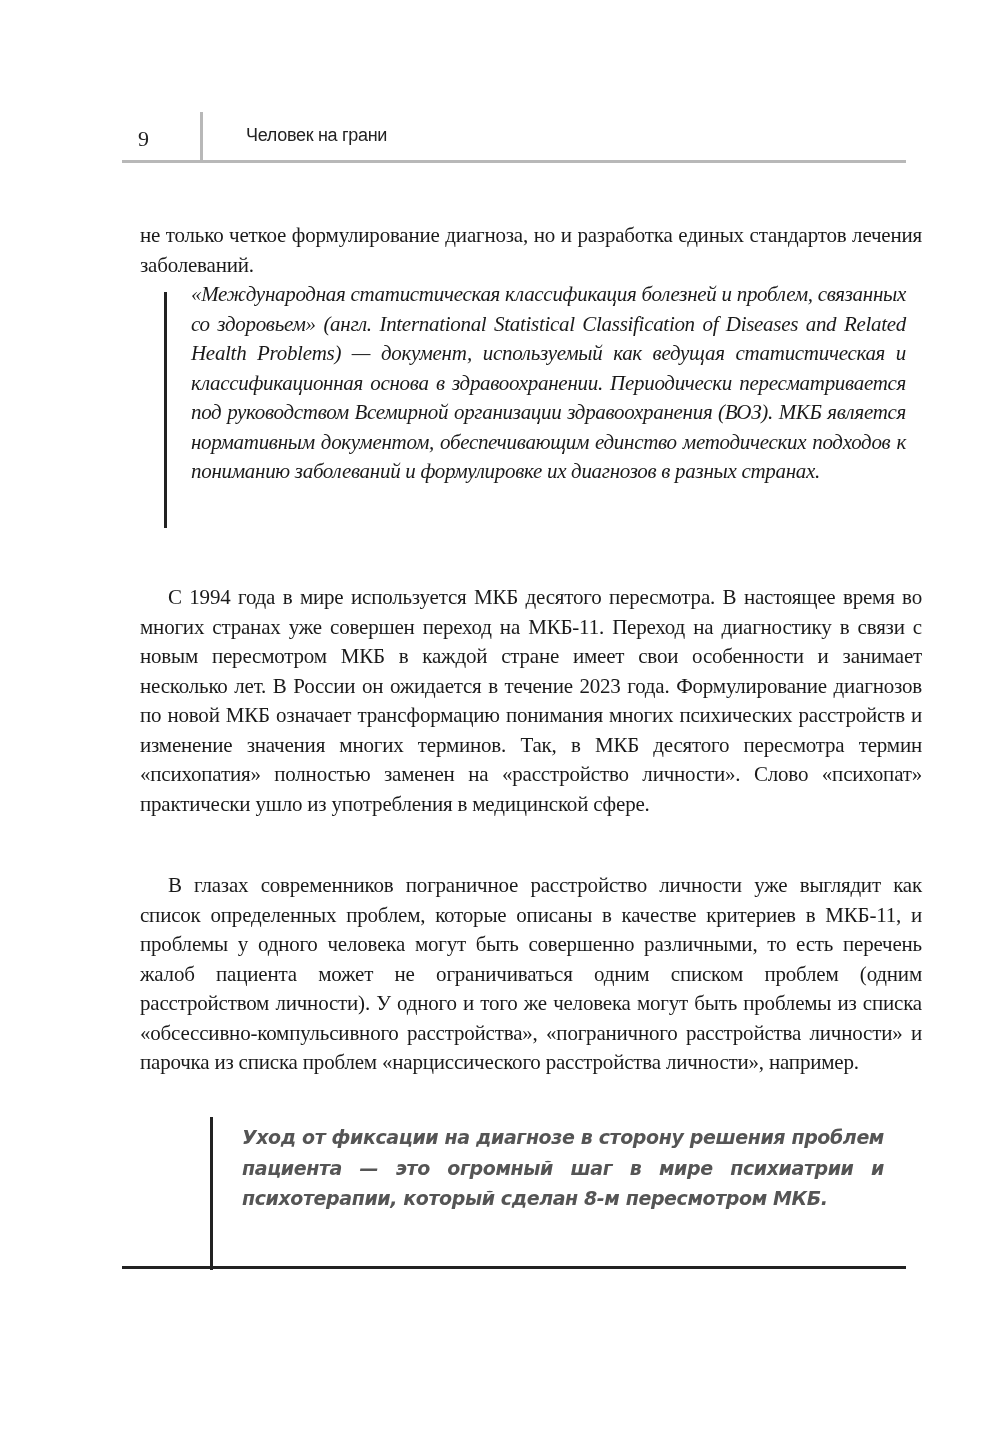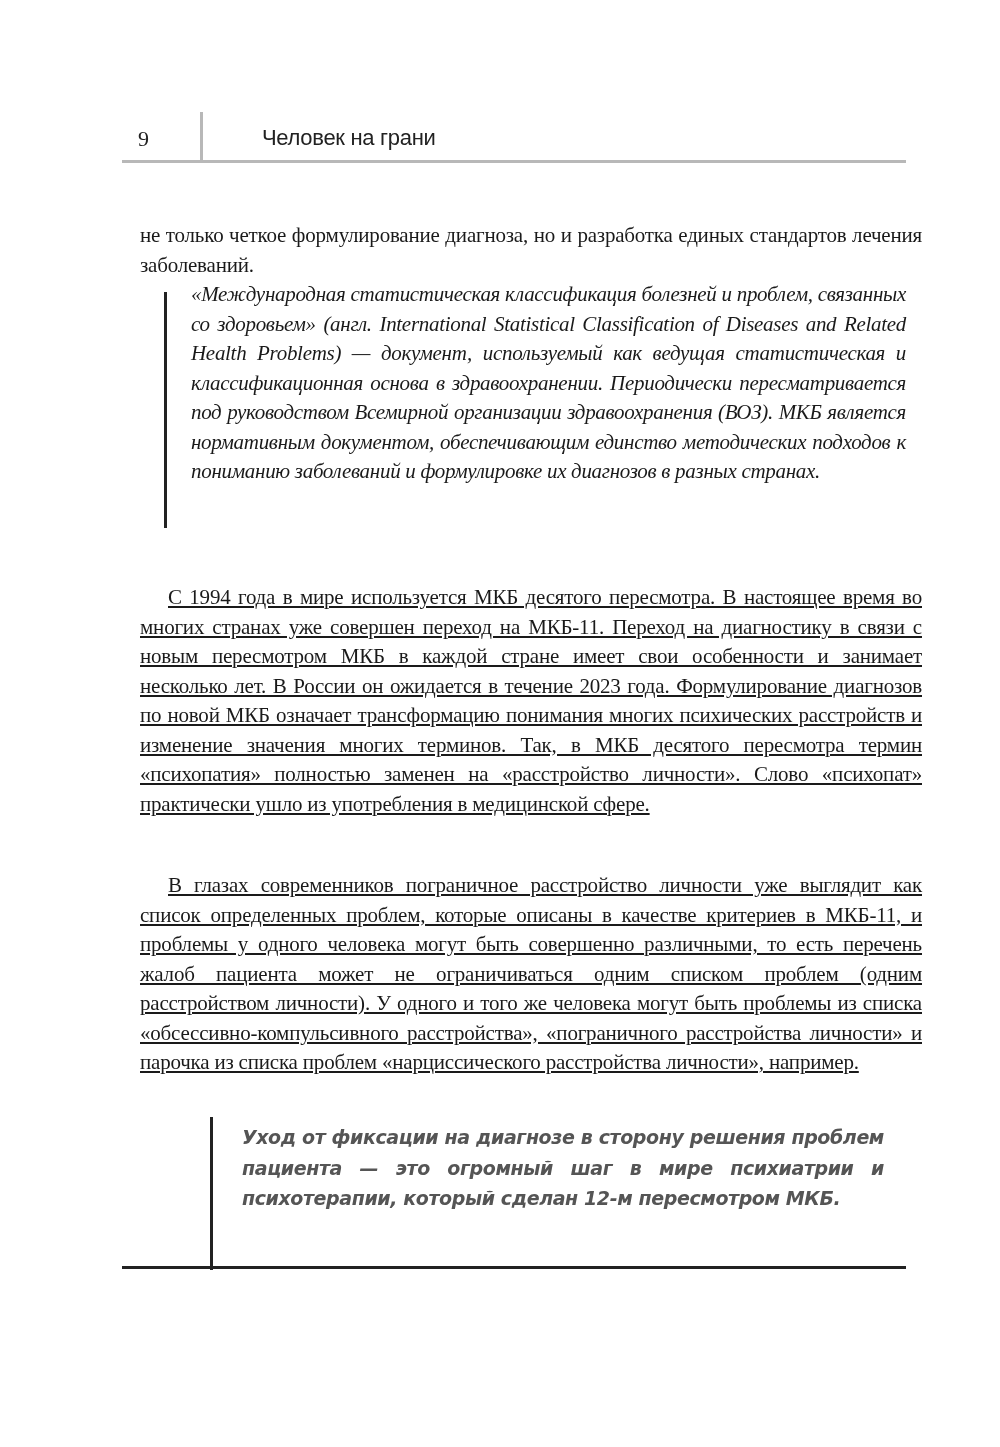--- a/index.html
+++ b/index.html
@@ -1,25 +1,25 @@
 <!DOCTYPE html>
 <html><head>
   <meta charset="utf-8">
   <style>
     html, body { margin: 0; padding: 0; background: #ffffff; }
     body { width: 1000px; height: 1447px; position: relative; overflow: hidden; color: #1a1a1a; }
 
     .running-head { position: absolute; left: 122px; top: 112px; width: 784px; height: 50px; }
     .page-number { position: absolute; left: 16px; top: 14px; font-family: "Liberation Serif", serif; font-size: 22px; color: #222; }
     .head-sep { position: absolute; left: 78px; top: 0; width: 3px; height: 50px; background: #b8b8b8; }
-    .running-title { position: absolute; left: 124px; top: 13px; font-family: "Liberation Sans", sans-serif; font-size: 22px; color: #222; letter-spacing: -0.3px; margin-left: 16px; }
+    .running-title { position: absolute; left: 124px; top: 13px; font-family: "Liberation Sans", sans-serif; font-size: 18px; color: #222; letter-spacing: -0.3px; }
     .head-rule { position: absolute; left: 0; top: 48px; width: 784px; height: 3px; background: #b8b8b8; }
 
     .para { position: absolute; left: 124px; width: 782px; font-family: "Liberation Serif", serif; font-size: 21px; line-height: 29.5px; text-align: justify; color: #1a1a1a; letter-spacing: -0.2px; margin: 16px; }
-    .para.indent { text-indent: 28px; text-decoration: underline; }
+    .para.indent { text-indent: 28px; }
 
     #p0 { top: 205px; }
     #p1 { top: 567px; }
     #p2 { top: 855px; }
 
     .quote-bar { position: absolute; left: 164px; top: 292px; width: 3px; height: 236px; background: #222; }
     .quote-text { position: absolute; left: 191px; top: 280px; width: 715px; font-family: "Liberation Serif", serif; font-style: italic; font-size: 21px; line-height: 29.5px; text-align: justify; color: #1a1a1a; letter-spacing: -0.3px; margin: 0; }
 
     .callout-bar { position: absolute; left: 210px; top: 1117px; width: 3px; height: 153px; background: #222; }
     .callout-text { position: absolute; left: 242px; top: 1122px; width: 642px; font-family: "DejaVu Sans", sans-serif; font-weight: bold; font-style: italic; font-size: 19px; line-height: 30.5px; text-align: justify; color: #555555; letter-spacing: -0.4px; margin: 0; }
@@ -38,14 +38,14 @@
 <p id="p0" class="para">не только четкое формулирование диагноза, но и разработка единых стандартов лечения заболеваний.</p>
 
 <div class="quote-bar"></div>
 <p class="quote-text">«Международная статистическая классификация болезней и проблем, связанных со здоровьем» (англ. International Statistical Classification of Diseases and Related Health Problems) — документ, используемый как ведущая статистическая и классификационная основа в здравоохранении. Периодически пересматривается под руководством Всемирной организации здравоохранения (ВОЗ). МКБ является нормативным документом, обеспечивающим единство методических подходов к пониманию заболеваний и формулировке их диагнозов в разных странах.</p>
 
 <p id="p1" class="para indent">С 1994 года в мире используется МКБ десятого пересмотра. В настоящее время во многих странах уже совершен переход на  МКБ-11. Переход на диагностику в связи с новым пересмотром МКБ в каждой стране имеет свои особенности и занимает несколько лет. В России он ожидается в течение 2023 года. Формулирование диагнозов по новой МКБ означает трансформацию понимания многих психических расстройств и изменение значения многих терминов. Так, в МКБ десятого пересмотра термин «психопатия» полностью заменен на «расстройство личности». Слово «психопат» практически ушло из употребления в медицинской сфере.</p>
 
 <p id="p2" class="para indent">В глазах современников пограничное расстройство личности уже выглядит как список определенных проблем, которые описаны в качестве критериев в МКБ-11, и проблемы у одного человека могут быть совершенно различными, то есть перечень жалоб пациента может не ограничиваться одним списком проблем (одним расстройством личности). У одного и того же человека могут быть проблемы из списка «обсессивно-компульсивного расстройства», «пограничного расстройства личности» и парочка из списка проблем «нарциссического расстройства личности», например.</p>
 
 <div class="callout-bar"></div>
-<p class="callout-text">Уход от фиксации на диагнозе в сторону решения проблем пациента — это огромный шаг в мире психиатрии и психотерапии, который сделан 12-м пересмотром МКБ.</p>
+<p class="callout-text">Уход от фиксации на диагнозе в сторону решения проблем пациента — это огромный шаг в мире психиатрии и психотерапии, который сделан 8-м пересмотром МКБ.</p>
 <div class="callout-rule"></div>
 
 </body></html>

